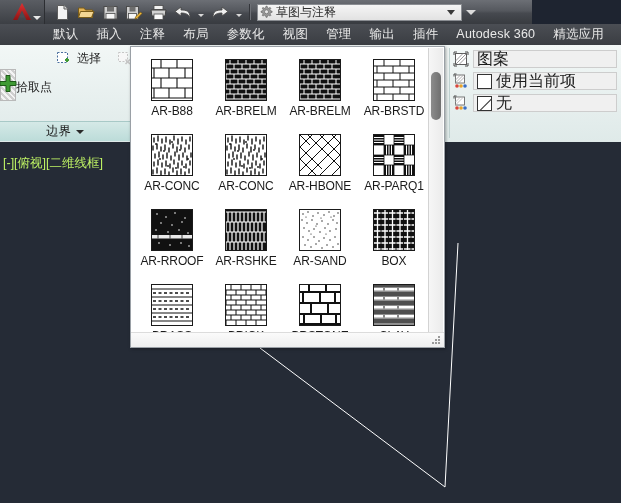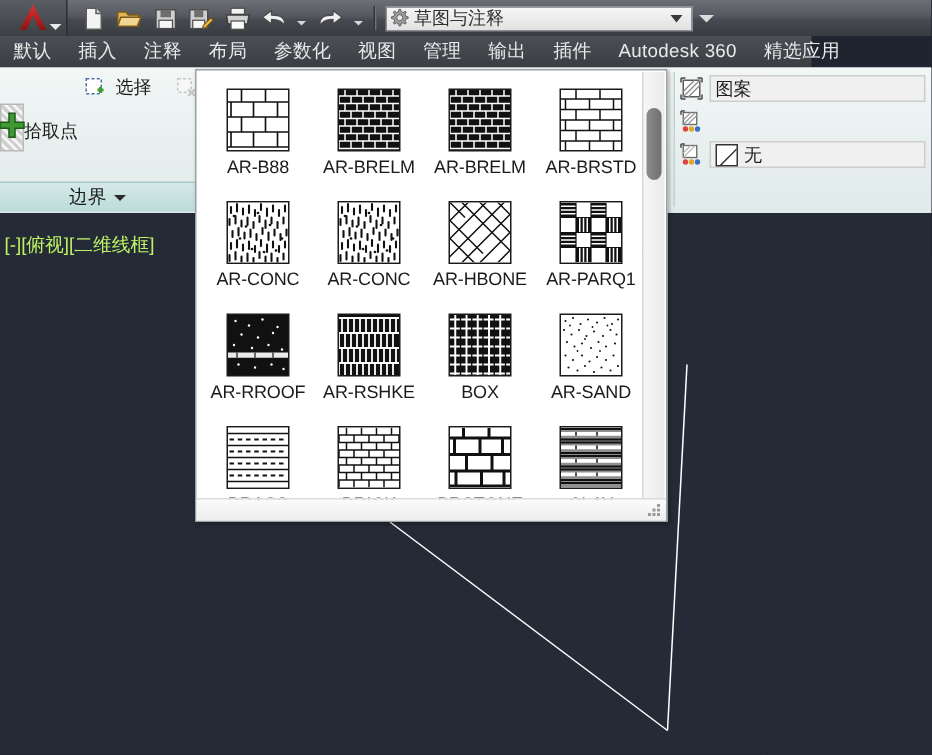--- a/index.html
+++ b/index.html
@@ -14,21 +14,21 @@
     overflow: hidden;
     font-family: "Liberation Sans", "DejaVu Sans", sans-serif;
     font-size: 12px;
     -webkit-font-smoothing: antialiased;
   }
 
   
   #qat-bar {
     position: absolute;
     left: 0; top: 0;
-    width: 621px; height: 24px;
+    width: 532px; height: 24px;
     background: linear-gradient(#6c6f75, #55585e 45%, #46494f 55%, #383b40);
     display: flex;
     align-items: center;
     box-sizing: border-box;
   }
   #app-button {
     width: 44px; height: 24px;
     background: linear-gradient(#5a5d63, #3c3f44);
     display: flex;
     align-items: center;
@@ -119,21 +119,21 @@
     width: 0; height: 0;
     border-left: 5px solid transparent;
     border-right: 5px solid transparent;
     border-top: 5px solid #dcdcdc;
   }
 
   
   #ribbon-tabs {
     position: absolute;
     left: 0; top: 24px;
-    width: 541px; height: 21px;
+    width: 621px; height: 21px;
     background: linear-gradient(#4b4e54, #3a3d42);
     display: flex;
     align-items: flex-start;
     box-sizing: border-box;
   }
   #ribbon-tabs .tabspacer { width: 44px; height: 21px; background: linear-gradient(#4b4e54,#3a3d42); }
   .rtab {
     color: #e9e9e9;
     font-size: 12.5px;
     padding: 0 9px;
@@ -264,21 +264,21 @@
     height: 18px;
     background: #f0f0f0;
     border: 1px solid #cdcdcd;
     box-sizing: border-box;
     display: flex;
     align-items: center;
     gap: 4px;
     padding-left: 3px;
     margin-right: 4px;
   }
-  .prop-row .pf-label { font-size: 12px; color: #1d1d1d; white-space: nowrap; }
+  .prop-row .pf-label { font-size: 16px; color: #1d1d1d; white-space: nowrap; }
   .swatch-blank {
     width: 15px; height: 15px;
     background: #fff;
     border: 1px solid #333;
     box-sizing: border-box;
     flex: 0 0 15px;
   }
   .swatch-none {
     width: 15px; height: 15px;
     background: #fff;
@@ -589,20 +589,24 @@
     <div class="prop-row">
       <span class="sicon">
         <svg width="16" height="16" viewBox="0 0 16 16">
           <rect x="2.5" y="2" width="9" height="8" fill="#ffffff" stroke="#6a6a6a" stroke-width="0.9"></rect>
           <path d="M2.5 7 L7.5 2 M2.5 10 L10.5 2 M5.5 10 L11.5 4" stroke="#9a9a9a" stroke-width="0.8"></path>
           <circle cx="4" cy="13" r="1.8" fill="#d9453c"></circle>
           <circle cx="8" cy="13" r="1.8" fill="#e8a32a"></circle>
           <circle cx="12" cy="13" r="1.8" fill="#3a6fc4"></circle>
           <path d="M1 1 H3.5 M1 1 V3.5" stroke="#4a4a4a" stroke-width="1"></path>
         </svg>
+      </span>
+      <span class="prow-field">
+        <span class="swatch-blank"></span>
+        <span class="pf-label">使用当前项</span>
       </span>
     </div>
 
     <div class="prop-row">
       <span class="sicon">
         <svg width="16" height="16" viewBox="0 0 16 16">
           <rect x="2.5" y="2" width="9" height="8" fill="#ffffff" stroke="#6a6a6a" stroke-width="0.9"></rect>
           <path d="M2.5 7 L7.5 2 M2.5 10 L10.5 2" stroke="#b5b5b5" stroke-width="0.8"></path>
           <circle cx="4" cy="13" r="1.8" fill="#d9453c"></circle>
           <circle cx="8" cy="13" r="1.8" fill="#e8a32a"></circle>
@@ -841,36 +845,20 @@
             <g stroke="#fff" stroke-width="1.2">
               <path d="M0 2 H40 M0 12 H40 M0 22 H40 M0 32 H40"></path>
               <path d="M2 2 v10 M6 2 v10 M10 2 v10 M14 2 v10 M18 2 v10 M22 2 v10 M26 2 v10 M30 2 v10 M34 2 v10 M38 2 v10"></path>
               <path d="M0 12 v10 M4 12 v10 M8 12 v10 M12 12 v10 M16 12 v10 M20 12 v10 M24 12 v10 M28 12 v10 M32 12 v10 M36 12 v10"></path>
               <path d="M2 22 v10 M6 22 v10 M10 22 v10 M14 22 v10 M18 22 v10 M22 22 v10 M26 22 v10 M30 22 v10 M34 22 v10 M38 22 v10"></path>
               <path d="M0 32 v8 M4 32 v8 M8 32 v8 M12 32 v8 M16 32 v8 M20 32 v8 M24 32 v8 M28 32 v8 M32 32 v8 M36 32 v8"></path>
             </g>
           </svg>
         </span>
         <span class="plabel">AR-RSHKE</span>
-      </div>
-
-      <div class="pcell">
-        <span class="pswatch">
-          <svg width="40" height="40" viewBox="0 0 40 40">
-            <rect width="40" height="40" fill="#111"></rect>
-            <g stroke="#fff" stroke-width="1.3" fill="none">
-              <path d="M3.5 0 V40 M11 0 V40 M18.5 0 V40 M26 0 V40 M33.5 0 V40"></path>
-              <path d="M0 3 H40 M0 9 H40 M0 15 H40 M0 21 H40 M0 27 H40 M0 33 H40 M0 39 H40"></path>
-            </g>
-            <g stroke="#111" stroke-width="0.9" fill="none">
-              <path d="M7 0 V40 M14.5 0 V40 M22 0 V40 M29.5 0 V40 M37 0 V40"></path>
-            </g>
-          </svg>
-        </span>
-        <span class="plabel">BOX</span>
       </div>
 
       <div class="pcell">
         <span class="pswatch">
           <svg width="40" height="40" viewBox="0 0 40 40">
             <rect width="40" height="40" fill="#fff"></rect>
             <g fill="#111">
               <circle cx="3" cy="4" r="0.7"></circle>
                 <circle cx="8" cy="2" r="0.7"></circle>
                 <circle cx="13" cy="6" r="0.7"></circle>
@@ -916,20 +904,36 @@
                 <circle cx="16" cy="16" r="0.6"></circle>
             </g>
           </svg>
         </span>
         <span class="plabel">AR-SAND</span>
       </div>
 
       <div class="pcell">
         <span class="pswatch">
           <svg width="40" height="40" viewBox="0 0 40 40">
+            <rect width="40" height="40" fill="#111"></rect>
+            <g stroke="#fff" stroke-width="1.3" fill="none">
+              <path d="M3.5 0 V40 M11 0 V40 M18.5 0 V40 M26 0 V40 M33.5 0 V40"></path>
+              <path d="M0 3 H40 M0 9 H40 M0 15 H40 M0 21 H40 M0 27 H40 M0 33 H40 M0 39 H40"></path>
+            </g>
+            <g stroke="#111" stroke-width="0.9" fill="none">
+              <path d="M7 0 V40 M14.5 0 V40 M22 0 V40 M29.5 0 V40 M37 0 V40"></path>
+            </g>
+          </svg>
+        </span>
+        <span class="plabel">BOX</span>
+      </div>
+
+      <div class="pcell">
+        <span class="pswatch">
+          <svg width="40" height="40" viewBox="0 0 40 40">
             <rect width="40" height="40" fill="#fff"></rect>
             <g stroke="#111" stroke-width="1.1" fill="none">
               <path d="M0 4 H40 M0 12 H40 M0 20 H40 M0 28 H40 M0 36 H40"></path>
             </g>
             <g stroke="#111" stroke-width="1.4" stroke-dasharray="3 2.5">
               <path d="M1 8 H39 M1 16 H39 M1 24 H39 M1 32 H39"></path>
             </g>
           </svg>
         </span>
         <span class="plabel">BRASS</span>

